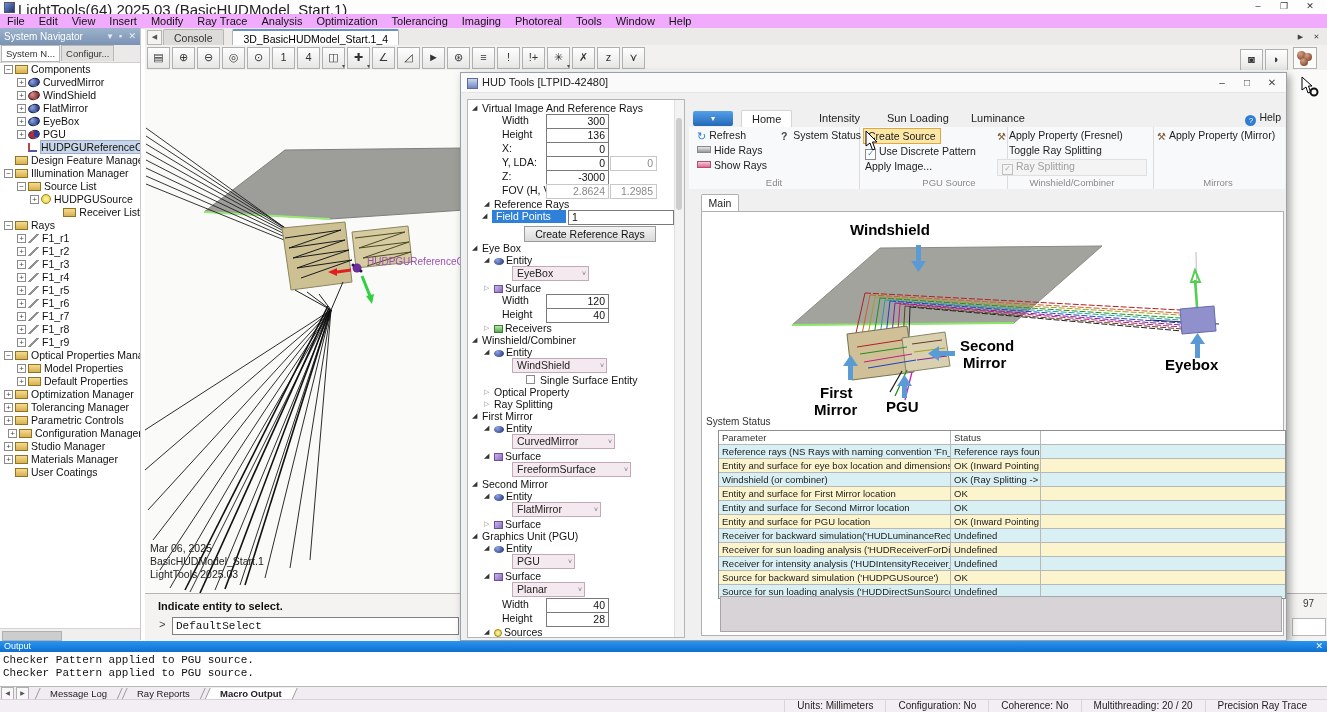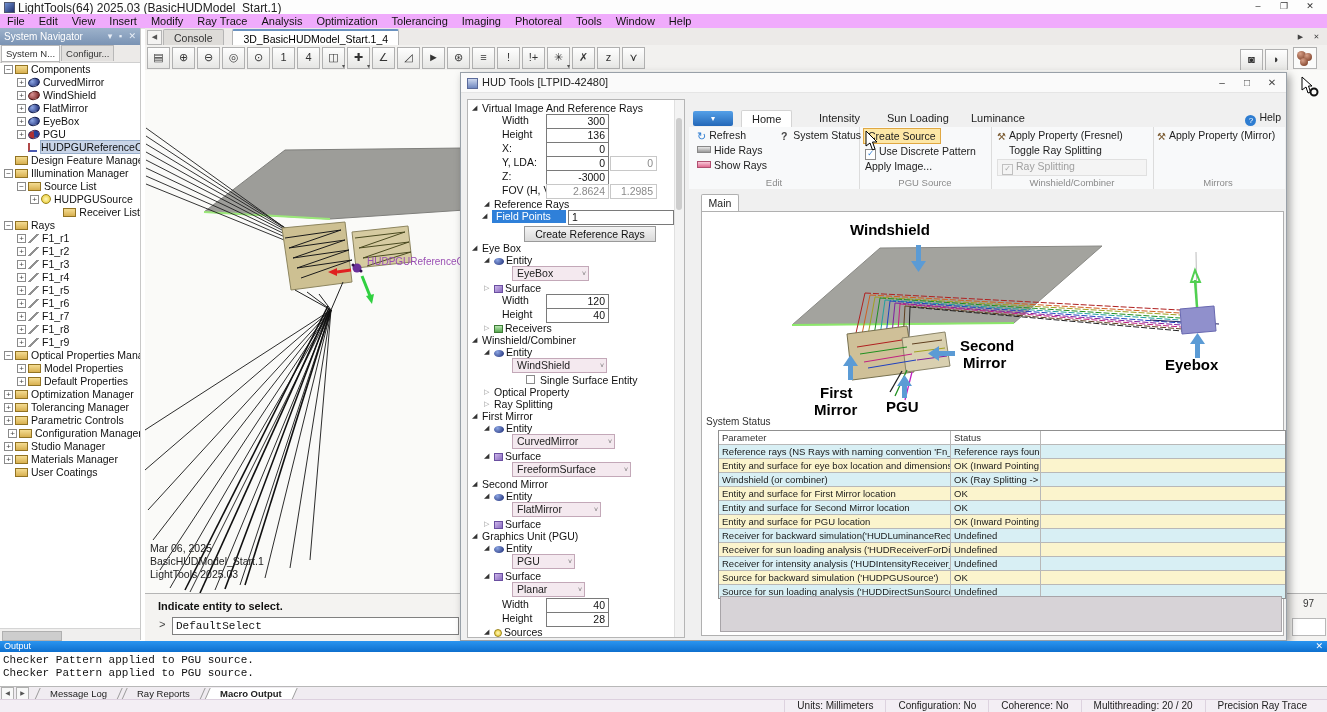--- a/index.html
+++ b/index.html
@@ -2,21 +2,21 @@
 <html><head>
 <meta charset="utf-8">
 <style>
   html,body{margin:0;padding:0;background:#888;}
   #app{position:relative;width:1327px;height:712px;background:#ffffff;overflow:hidden;
        font-family:"Liberation Sans",sans-serif;font-size:11px;color:#1a1a1a;}
   .abs{position:absolute;}
   
   #titlebar{left:0;top:0;width:1327px;height:14px;background:#fdfdfd;border-bottom:1px solid #e8e8e8;}
   #titlebar .appicon{position:absolute;left:4px;top:2px;width:9px;height:9px;background:linear-gradient(135deg,#6f8fd0,#20306e);border:1px solid #50566e;}
-  #titlebar .ttext{position:absolute;left:18px;top:1px;font-size:12px;color:#222;}
+  #titlebar .ttext{position:absolute;left:18px;top:1px;font-size:15px;color:#222;}
   .winbtn{position:absolute;top:0;width:26px;height:13px;text-align:center;font-size:9px;line-height:13px;color:#333;}
   
   #menubar{left:0;top:14px;width:1327px;height:14px;background:#f0abfc;border-bottom:1px solid #e2e1e0;}
   .menu-item{display:inline-block;padding:0 7px;line-height:14px;font-size:11px;color:#111;}
   
   #navpanel{left:0;top:28px;width:140px;height:612px;background:#f2f1f0;border-right:1px solid #c8c8c8;}
   #navhead{position:absolute;left:0;top:0;width:140px;height:17px;background:linear-gradient(#9db2cb,#7a93b4);color:#fff;font-size:10px;line-height:17px;padding-left:4px;box-sizing:border-box;}
   #navhead .hicons{position:absolute;right:2px;top:0;color:#e8eef6;font-size:9px;letter-spacing:2px;}
   #navtabs{position:absolute;left:0;top:17px;width:140px;height:17px;background:#eceae8;border-bottom:1px solid #cfcfcf;}
   .navtab{display:inline-block;height:15px;line-height:15px;font-size:9.5px;padding:0 4px;border:1px solid #b8b8b8;border-bottom:none;background:#e2e0de;margin-left:1px;vertical-align:top;color:#333;}
@@ -377,21 +377,21 @@
         <div class="rhelp"><span class="helpicon">?</span><span>Help</span></div>
       </div>
       <div class="rgroups">
         <div class="rgroup" style="left:0;width:170px;">
           <div class="ritem" style="left:8px;top:2px;"><span class="ric refresh">↻</span><span>Refresh</span></div>
           <div class="ritem" style="left:92px;top:2px;"><span class="ric q">?</span> <span>System Status</span></div>
           <div class="ritem" style="left:8px;top:17px;"><span class="ric bar-gray"></span><span>Hide Rays</span></div>
           <div class="ritem" style="left:8px;top:32px;"><span class="ric bar-pink"></span><span>Show Rays</span></div>
           <div class="grplabel">Edit</div>
         </div>
-        <div class="rgroup" style="left:170px;width:132px;">
+        <div class="rgroup" style="left:170px;width:132px;padding-left:16px;">
           <div class="ritem hl" style="left:4px;top:1px;"><span>Create Source</span></div>
           <div class="ritem" style="left:6px;top:18px;"><span class="ric chk">✓</span><span>Use Discrete Pattern</span></div>
           <div class="ritem" style="left:6px;top:33px;"><span>Apply Image...</span></div>
           <div class="grplabel">PGU Source</div>
         </div>
         <div class="rgroup" style="left:302px;width:162px;">
           <div class="ritem" style="left:6px;top:2px;"><span class="ric wrench">⚒</span><span>Apply Property (Fresnel)</span></div>
           <div class="ritem" style="left:18px;top:17px;"><span>Toggle Ray Splitting</span></div>
           <div class="ritem disabled" style="left:6px;top:32px;width:140px;"><span class="ric chk dis">✓</span><span>Ray Splitting</span></div>
           <div class="grplabel">Winshield/Combiner</div>

